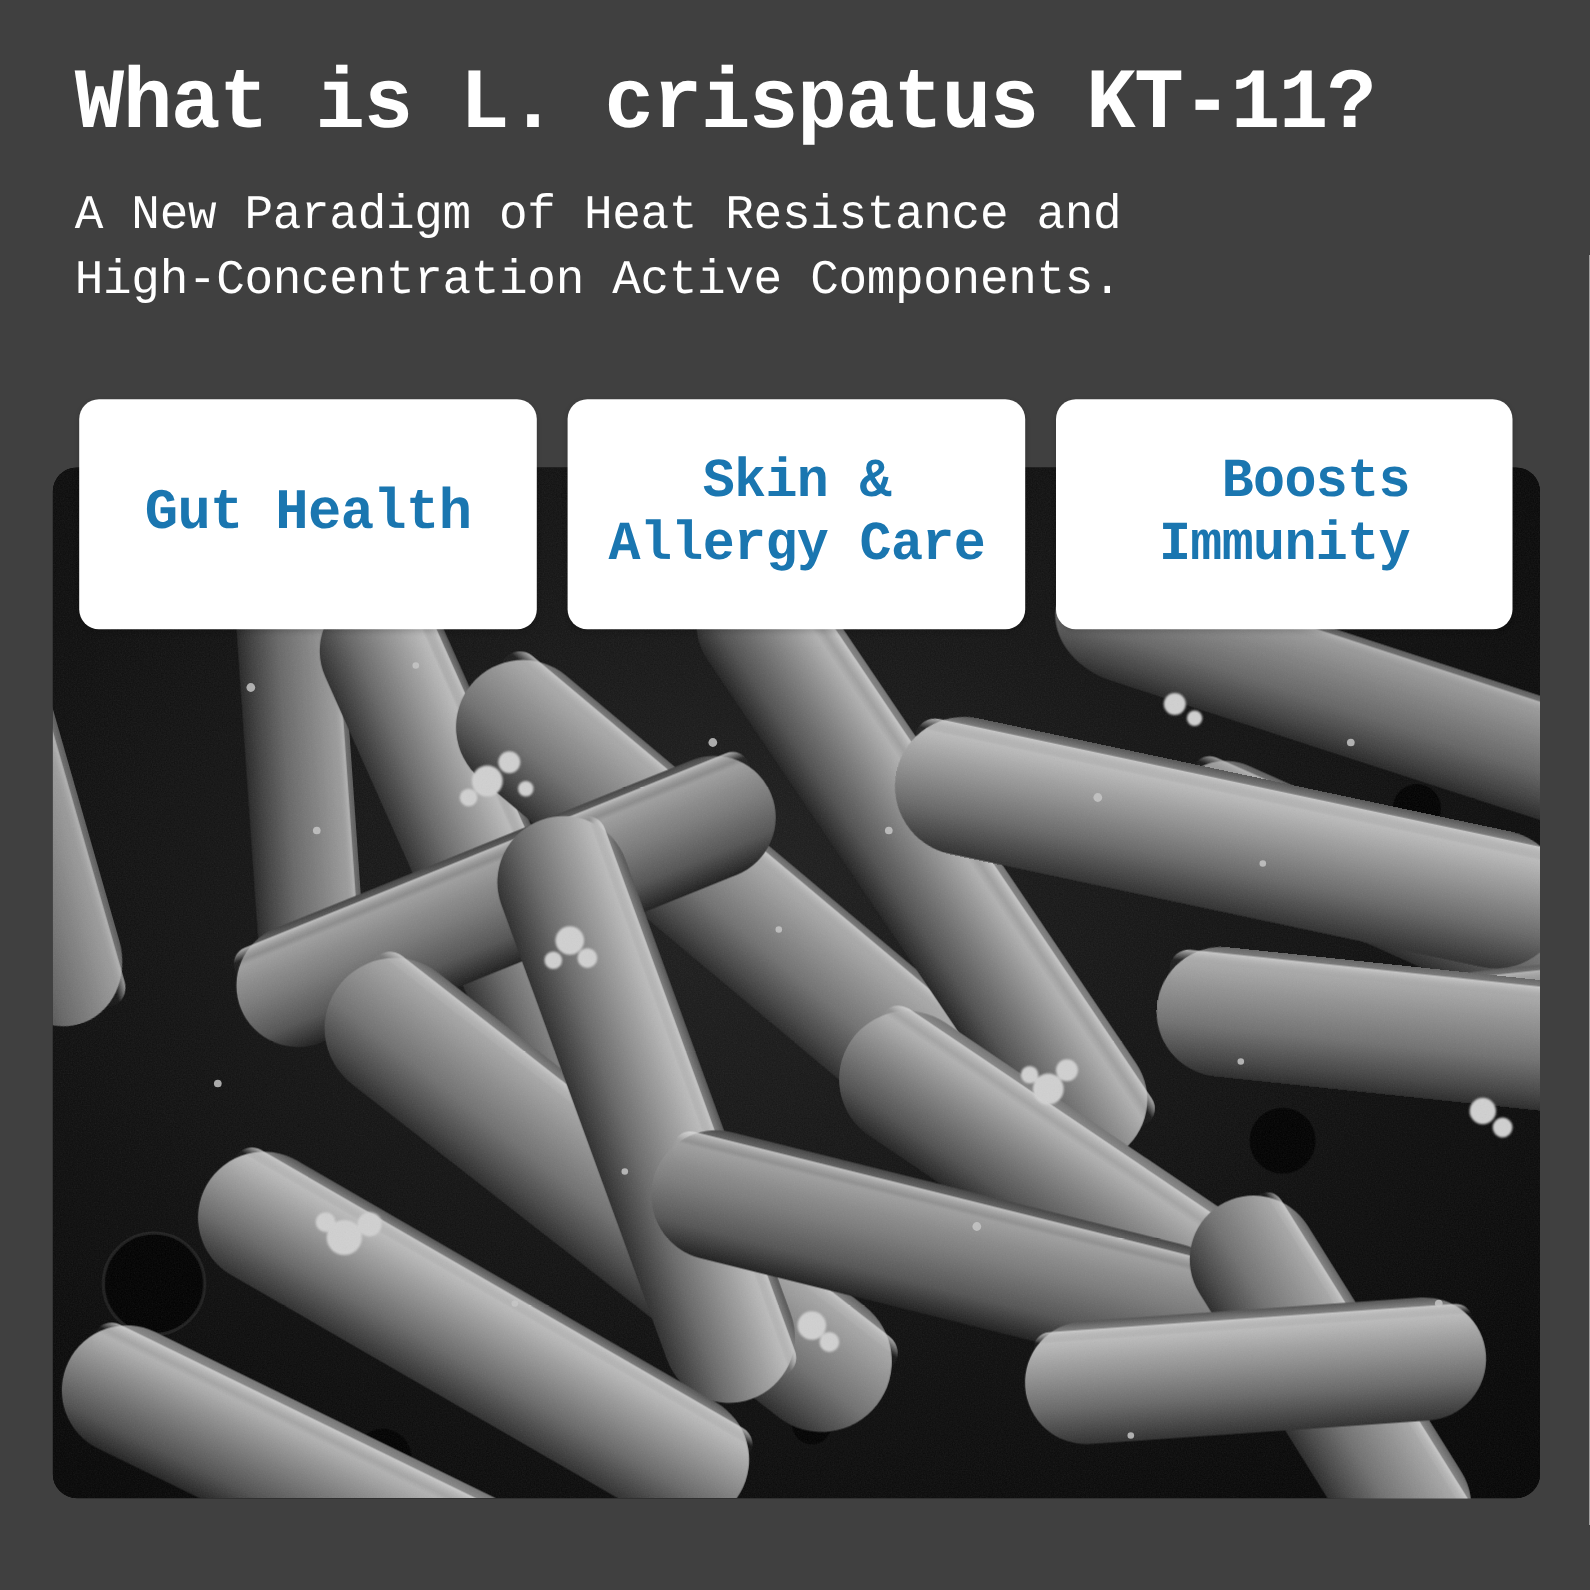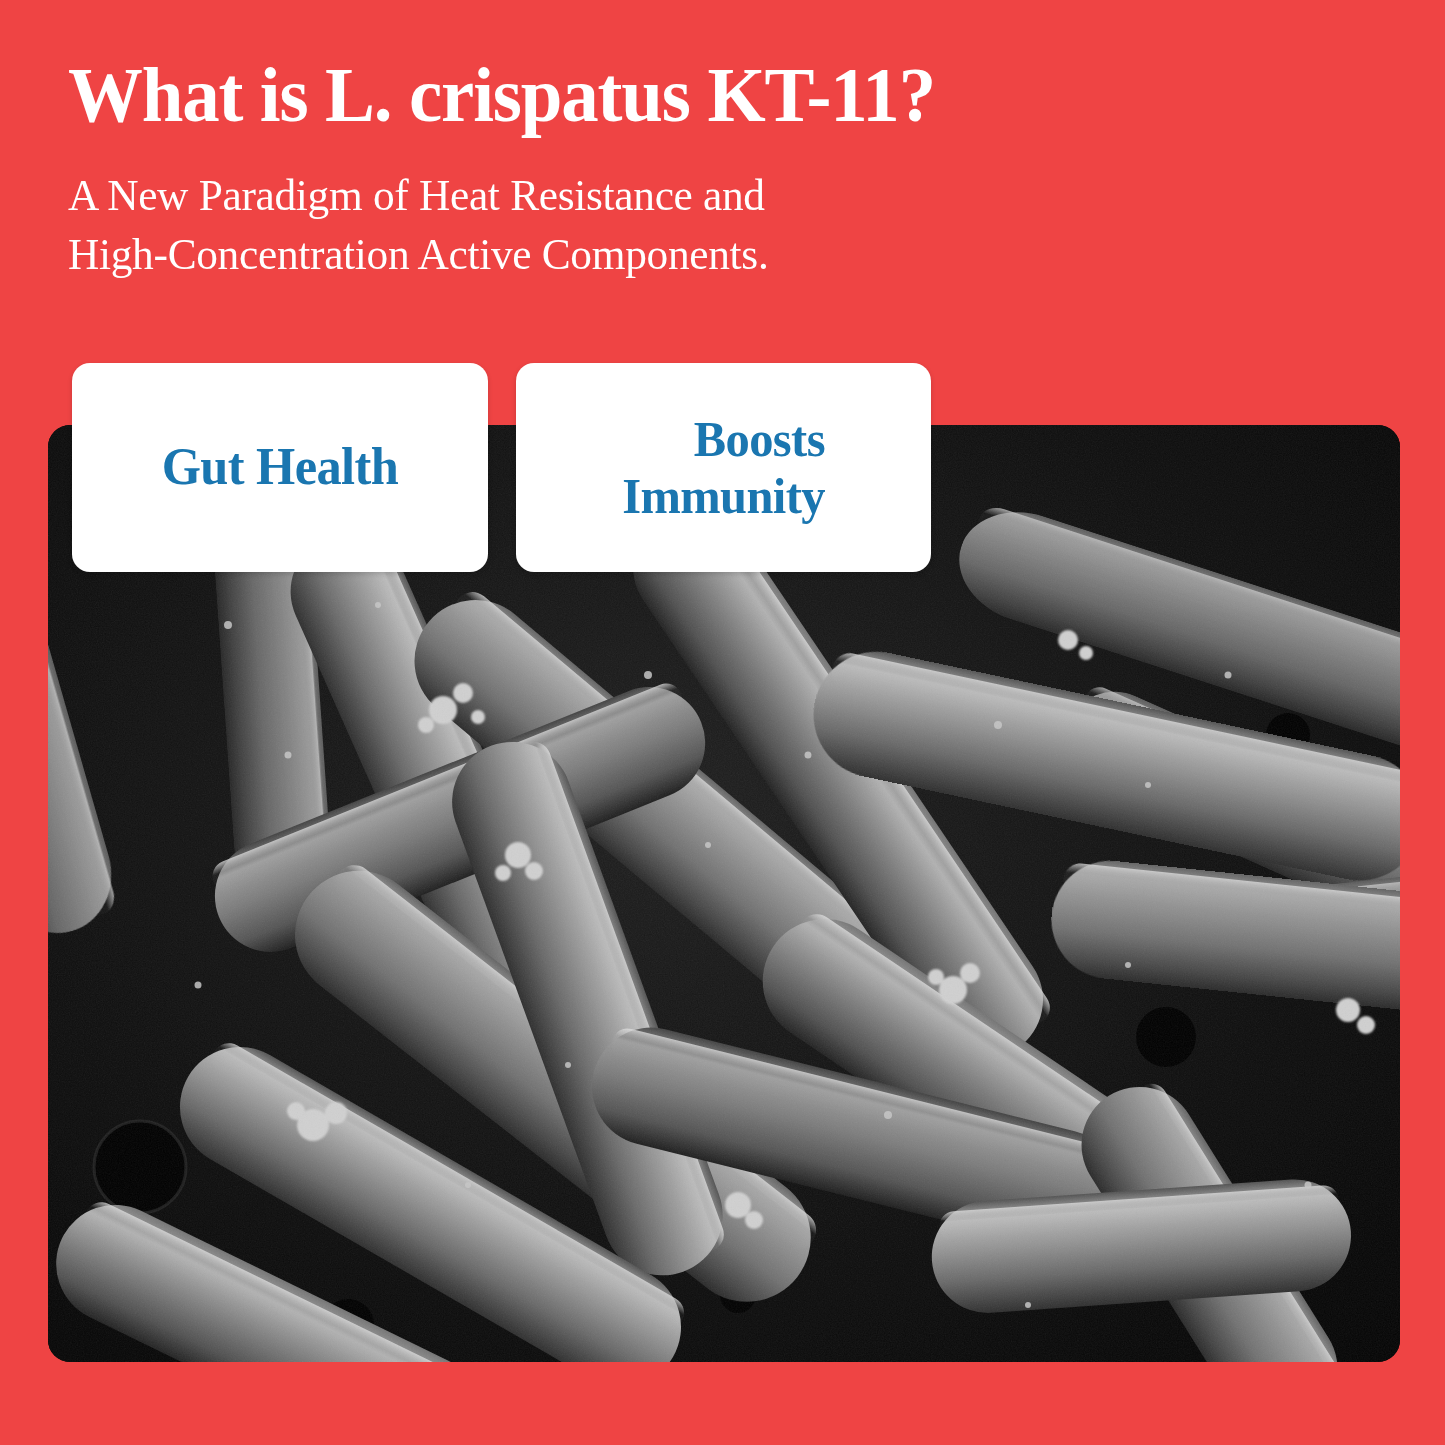--- a/index.html
+++ b/index.html
@@ -4,23 +4,23 @@
 <style>
   html, body {
     margin: 0;
     padding: 0;
     background: #ffffff;
   }
   #root {
     position: relative;
     width: 1445px;
     height: 1445px;
-    background: #ef4444;
+    background: #404040;
     overflow: hidden;
-    font-family: Liberation Serif, serif;
+    font-family: Liberation Mono, monospace;
     -webkit-font-smoothing: antialiased;
   }
 
   
   .header {
     position: absolute;
     left: 68px;
     top: 56px;
     width: 1320px;
   }
@@ -311,19 +311,23 @@
       <rect width="1352" height="937" fill="#000" opacity="0.10"></rect>
       <rect width="1352" height="937" filter="url(#grain)" opacity="0.30"></rect>
       <rect width="1352" height="937" fill="none"></rect>
     </svg>
   </div>
 
   <div class="badge-row">
     <div class="badge-card c1">
       <span class="badge-label">Gut Health</span>
     </div>
+    <div class="badge-card c2">
+      <span class="badge-label">Skin &amp;
+Allergy Care</span>
+    </div>
     <div class="badge-card c3">
       <span class="badge-label">Boosts
 Immunity</span>
     </div>
   </div>
 
 </div>
 
 </body></html>

